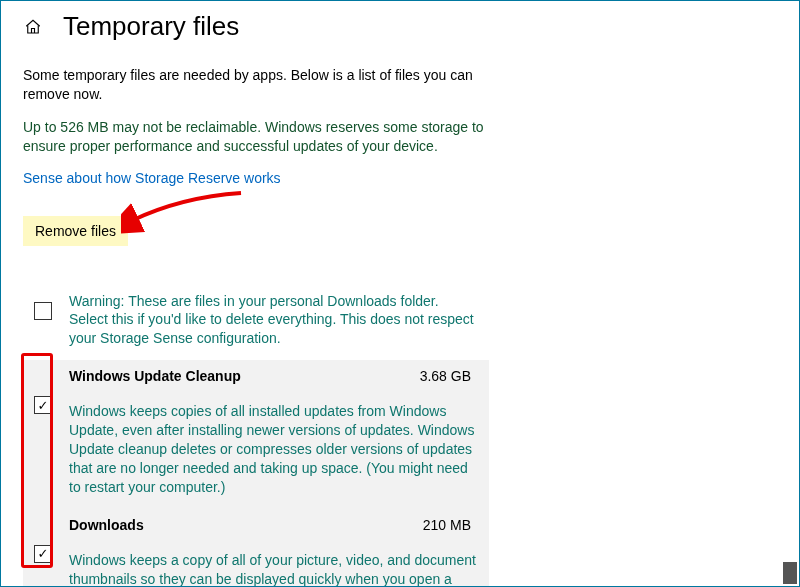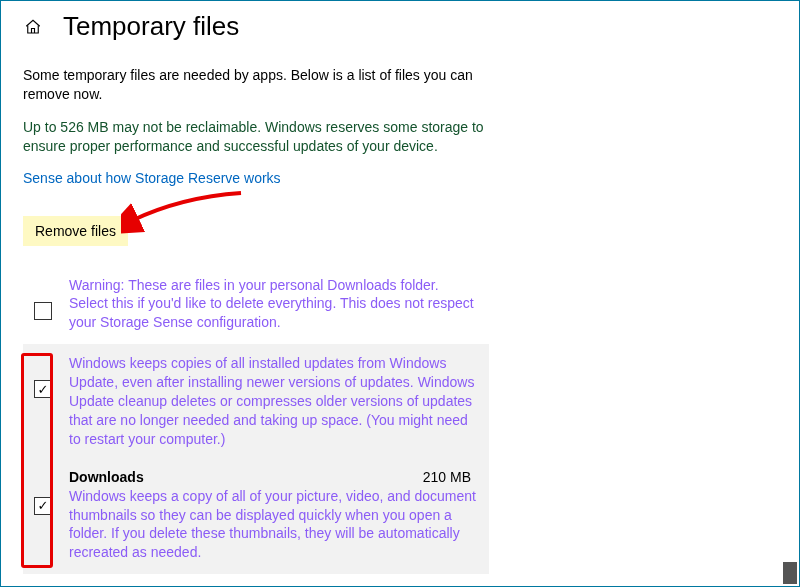--- a/index.html
+++ b/index.html
@@ -117,23 +117,23 @@
     .item-title {
       font-weight: 600;
       font-size: 14px;
     }
     .item-size {
       font-size: 14px;
       color: #000;
       padding-right: 8px;
     }
     .item-desc {
-      color: #8b5cf6;
+      color: #0f766e;
       line-height: 1.35;
-      margin-top: 2px;
+      margin-top: 18px;
     }
     .red-highlight-boxes {
       position: absolute;
       left: 20px;
       top: 352px;
       width: 32px;
       height: 215px;
       border: 3px solid #e60000;
       border-radius: 3px;
       pointer-events: none;
@@ -187,20 +187,24 @@
       </div>
     </div>
 
     <div class="list-item selected">
       <div class="checkbox-cell">
         <div class="checkbox">
           <span class="checkmark">✓</span>
         </div>
       </div>
       <div class="item-body">
+        <div class="item-header">
+          <span class="item-title">Windows Update Cleanup</span>
+          <span class="item-size">3.68 GB</span>
+        </div>
         <p class="item-desc">Windows keeps copies of all installed updates from Windows Update, even after installing newer versions of updates. Windows Update cleanup deletes or compresses older versions of updates that are no longer needed and taking up space. (You might need to restart your computer.)</p>
       </div>
     </div>
 
     <div class="list-item selected">
       <div class="checkbox-cell">
         <div class="checkbox">
           <span class="checkmark">✓</span>
         </div>
       </div>

